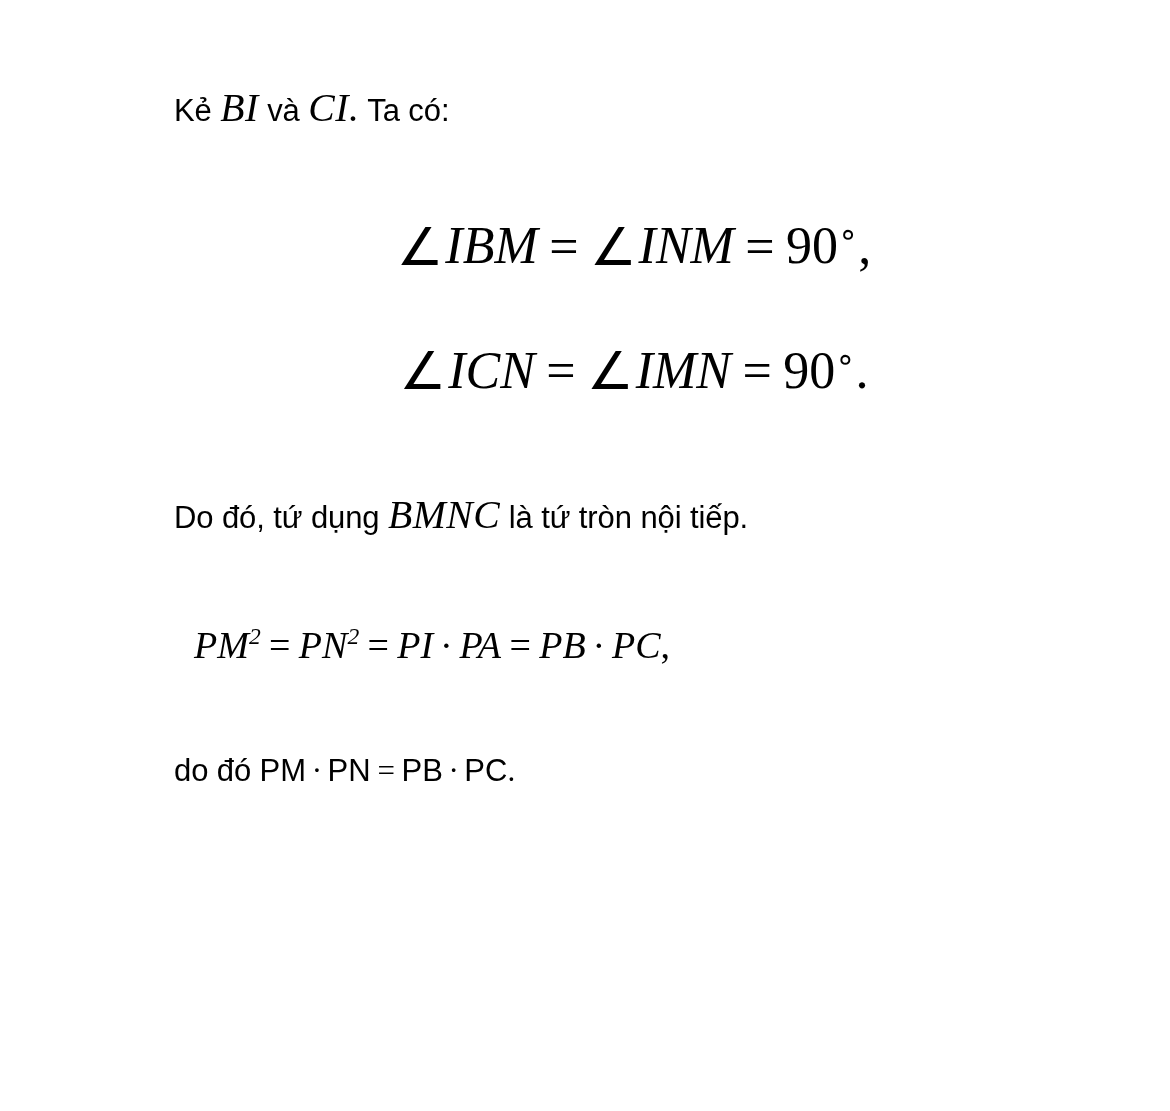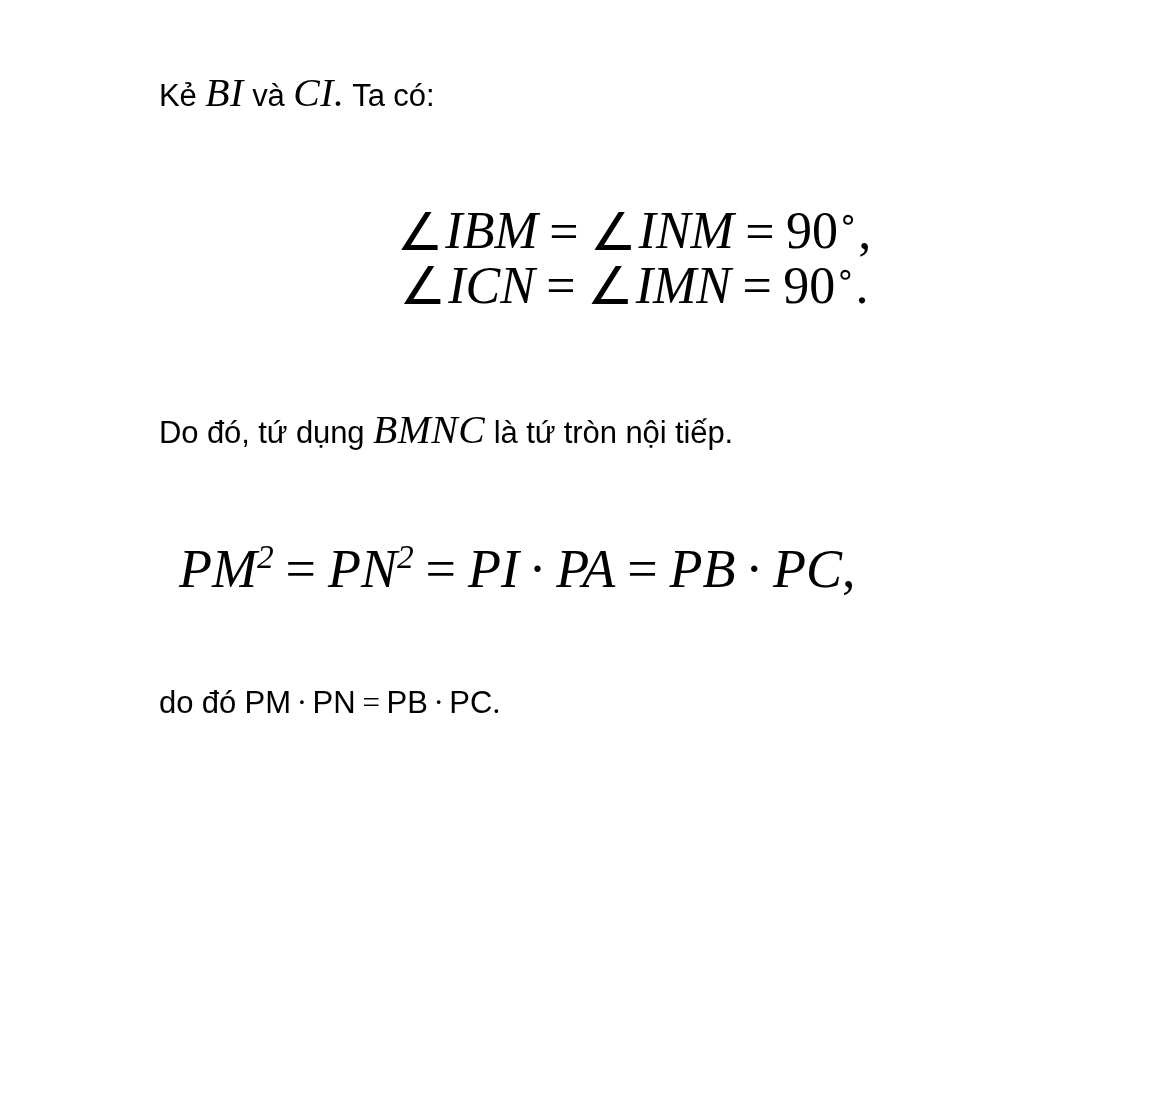--- a/index.html
+++ b/index.html
@@ -11,21 +11,21 @@
     width: 1170px;
     height: 1111px;
     font-family: "Liberation Sans", sans-serif;
     color: #000000;
     overflow: hidden;
   }
   .page {
     position: relative;
     width: 1170px;
     height: 1027px;
-    padding: 1px;
+    padding: 16px;
     box-sizing: border-box;
   }
   .content {
     padding-left: 158px;
     padding-right: 60px;
     padding-top: 60px;
   }
   .para {
     font-size: 31px;
     line-height: 1.62;
@@ -34,28 +34,28 @@
   }
   .para.gap-a { margin-top: 0; }
   .block-eq {
     text-align: center;
     font-family: "Liberation Serif", serif;
     font-style: italic;
     font-size: 52px;
     line-height: 1.0;
   }
   .eq1 { margin-top: 78px; }
-  .eq2 { }
+  .eq2 { margin-top: 70px; }
   .p-do-do { margin-top: 86px; }
   .p-apdung { margin-top: 92px; }
   .eq3 {
     margin-top: 78px;
     text-align: left;
     padding-left: 20px;
-    font-size: 54px;
+    font-size: 38px;
   }
   .p-dodo2 { margin-top: 82px; }
 
   
   .mi {
     font-family: "Liberation Serif", serif;
     font-style: italic;
     font-size: 1.28em;
     letter-spacing: 0.5px;
   }

